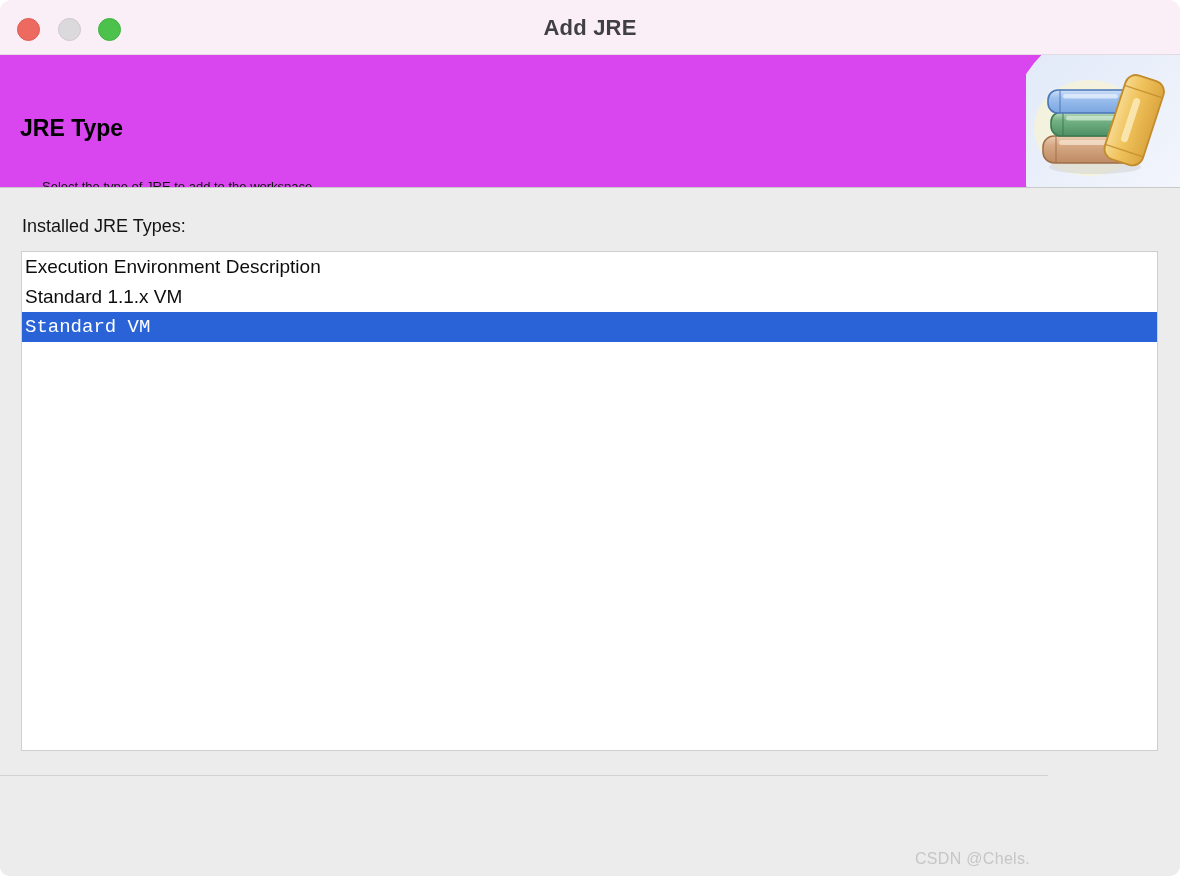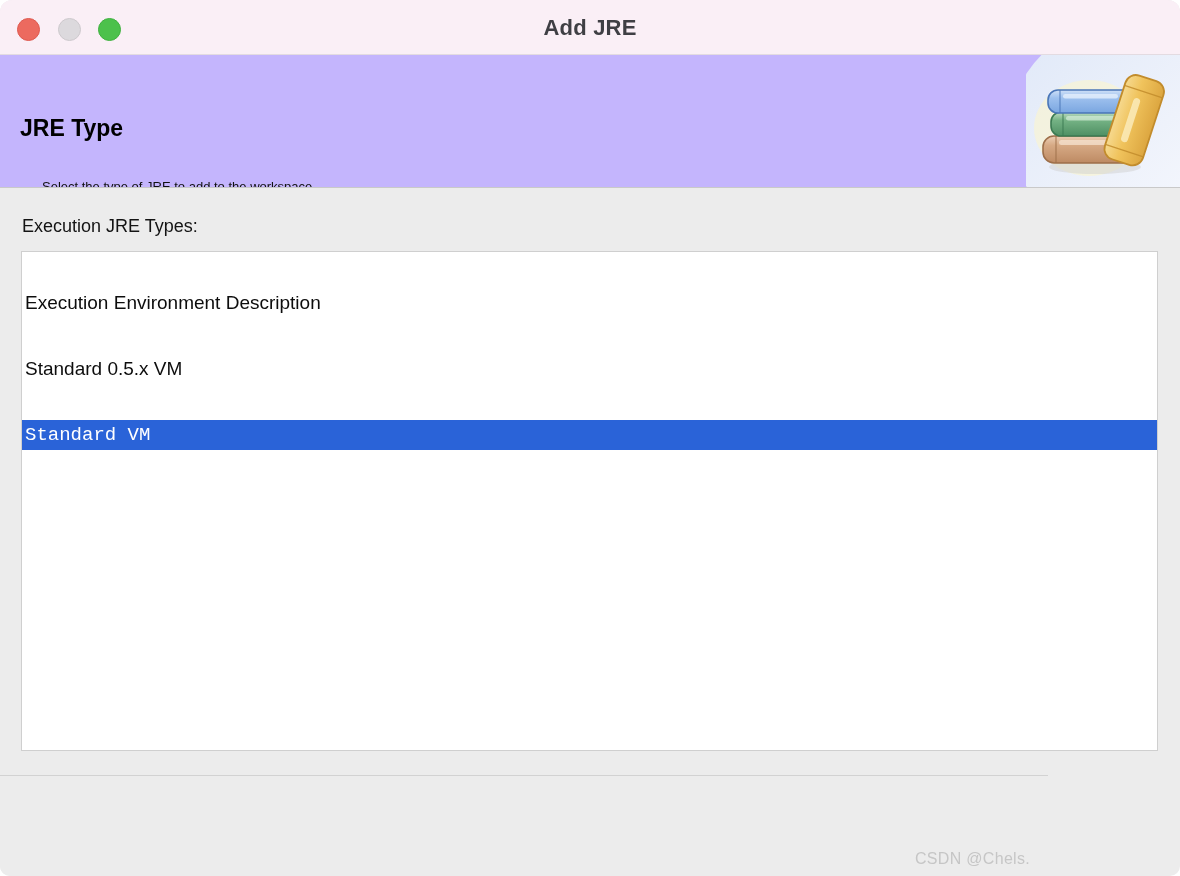--- a/index.html
+++ b/index.html
@@ -54,21 +54,21 @@
     color: #3f3f44;
     letter-spacing: 0.2px;
   }
 
   
   #header {
     position: absolute;
     left: 0; top: 55px;
     width: 1180px;
     height: 133px;
-    background: #c4b5fd;
+    background: #d946ef;
     border-bottom: 1px solid #c9c9c9;
     box-sizing: border-box;
     overflow: hidden;
   }
   #header-title {
     position: absolute;
     left: 20px; top: 73px;
     font-size: 23px;
     font-weight: bold;
     color: #000000;
@@ -126,21 +126,20 @@
     box-sizing: border-box;
     overflow: hidden;
   }
   .list-item {
     height: 30px;
     line-height: 30px;
     padding-left: 3px;
     font-size: 19px;
     color: #0d0d0d;
     white-space: nowrap;
-    margin-top: 36px;
   }
   .list-item.selected {
     background: #2a63d8;
     color: #ffffff;
     font-family: Liberation Mono, monospace;
   }
 
   
   #footer {
     position: absolute;
@@ -220,24 +219,24 @@
         <g transform="rotate(18 104 56)">
           <rect x="84" y="8" width="40" height="88" rx="11" fill="url(#gyellow)" stroke="#c28c2c" stroke-width="1.8"></rect>
           <path d="M84 22 h40 M84 84 h40" stroke="#c28c2c" stroke-width="1.3" fill="none" opacity="0.85"></path>
           <rect x="97" y="30" width="7" height="46" rx="3.5" fill="#fbeec0" opacity="0.8"></rect>
         </g>
       </svg>
     </div>
   </div>
 
   <div id="body">
-    <div id="list-label">Execution JRE Types:</div>
+    <div id="list-label">Installed JRE Types:</div>
     <div id="list-box">
       <div class="list-item">Execution Environment Description</div>
-      <div class="list-item">Standard 0.5.x VM</div>
+      <div class="list-item">Standard 1.1.x VM</div>
       <div class="list-item selected">Standard VM</div>
     </div>
   </div>
 
   <div id="footer">
 
     <div id="watermark">CSDN @Chels.</div>
   </div>
 
 </div>

